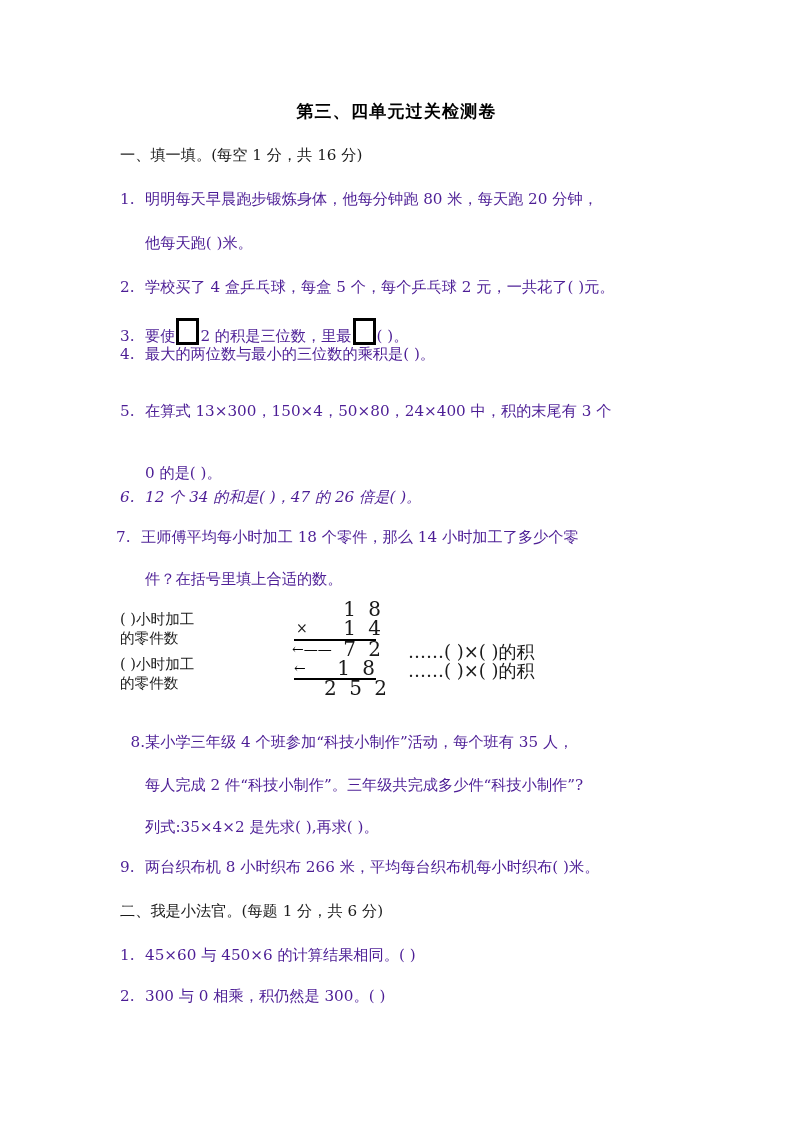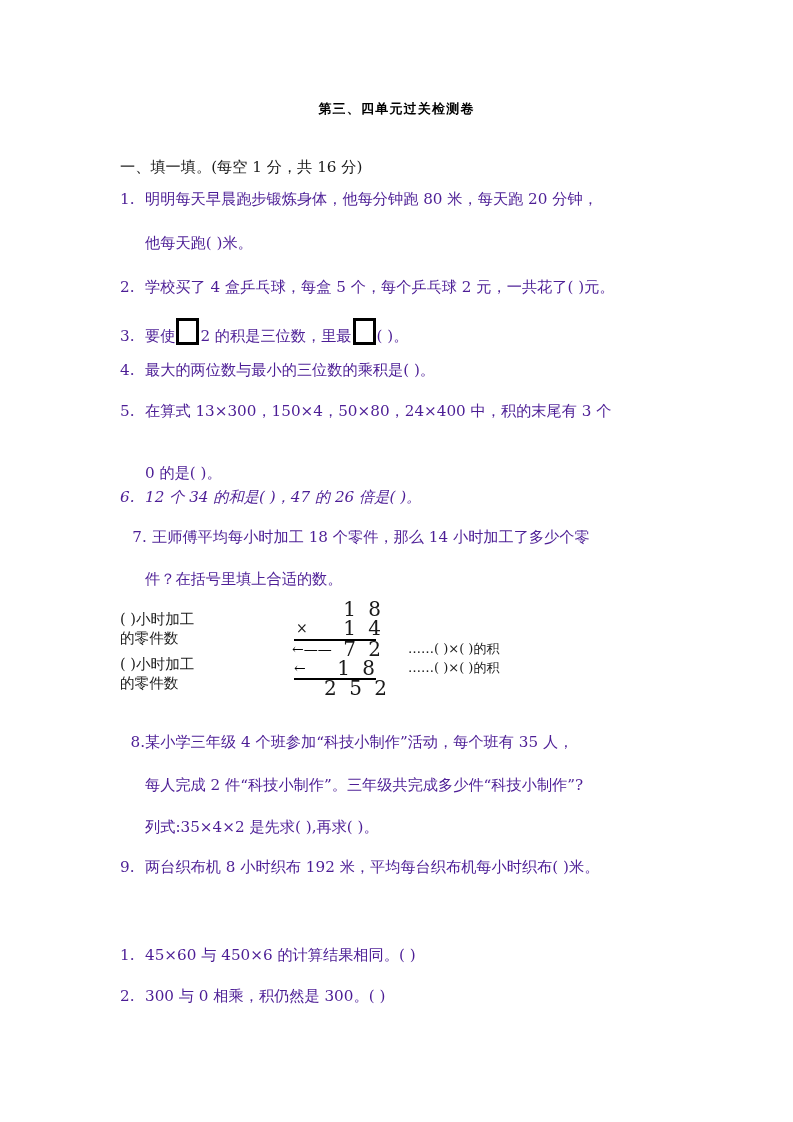--- a/index.html
+++ b/index.html
@@ -26,29 +26,29 @@
 
   
   .doc-title {
     position: absolute;
     left: 0;
     top: 100px;
     width: 793px;
     text-align: center;
     font-family: "DejaVu Sans", "Liberation Sans", sans-serif;
     font-weight: bold;
-    font-size: 13px;
+    font-size: 17px;
     letter-spacing: 1.2px;
     color: #000000;
   }
 
   .sec-head {
     font-size: 15.2px;
     line-height: 1.0;
-    margin: 12px 0 0 0;
+    margin: 0 0 0 0;
     white-space: nowrap;
     color: #1a1a1a;
   }
 
   .q {
     position: relative;
     font-size: 15.2px;
     color: #4c1d95;
   }
   .q-line {
@@ -137,21 +137,21 @@
     position: absolute;
     left: 6px;
     width: 82px;
     height: 0;
     border-top: 2.2px solid #000;
   }
   .vm-note {
     position: absolute;
     left: 288px;
     white-space: nowrap;
-    font-size: 13px;
+    font-size: 18px;
   }
 </style>
 </head>
 <body>
 
 <div class="page">
 
   <div class="doc-title">第三、四单元过关检测卷</div>
 
   <div class="sec-head" style="position:absolute; left:120px; top:148px;">一、填一填。(每空 1 分，共 16 分)</div>
@@ -172,21 +172,21 @@
       <span class="q-num">2.</span><span>学校买了 4 盒乒乓球，每盒 5 个，每个乒乓球 2 元，一共花了(      )元。</span>
     </div>
   </div>
 
   <div class="q" style="position:absolute; left:120px; top:318px;">
     <div class="q-line">
       <span class="q-num">3.</span><span>要使</span><span class="sqbox"></span><span>2 的积是三位数，里最</span><span class="sqbox"></span><span>(        )。</span>
     </div>
   </div>
 
-  <div class="q" style="position:absolute; left:120px; top:363px;">
+  <div class="q" style="position:absolute; left:120px; top:347px;">
     <div class="q-line">
       <span class="q-num">4.</span><span>最大的两位数与最小的三位数的乘积是(            )。</span>
     </div>
   </div>
 
   <div class="q" style="position:absolute; left:120px; top:404px;">
     <div class="q-line">
       <span class="q-num">5.</span><span>在算式 13×300，150×4，50×80，24×400 中，积的末尾有 3 个</span>
     </div>
   </div>
@@ -195,21 +195,21 @@
       <span class="indent"></span><span>0 的是(            )。</span>
     </div>
   </div>
 
   <div class="q" style="position:absolute; left:120px; top:490px;font-style:italic;">
     <div class="q-line">
       <span class="q-num">6.</span><span>12 个 34 的和是(        )，47 的 26 倍是(        )。</span>
     </div>
   </div>
 
-  <div class="q" style="position:absolute; left:127px; top:530px;text-align:center;">
+  <div class="q" style="position:absolute; left:116px; top:530px;">
     <div class="q-line">
       <span class="q-num">7.</span><span>王师傅平均每小时加工 18 个零件，那么 14 小时加工了多少个零</span>
     </div>
   </div>
   <div class="q" style="position:absolute; left:120px; top:572px;">
     <div class="q-line">
       <span class="indent"></span><span>件？在括号里填上合适的数。</span>
     </div>
   </div>
 
@@ -261,24 +261,25 @@
     </div>
   </div>
   <div class="q" style="position:absolute; left:120px; top:820px;">
     <div class="q-line">
       <span class="indent"></span><span>列式:35×4×2 是先求(                    ),再求(                        )。</span>
     </div>
   </div>
 
   <div class="q" style="position:absolute; left:120px; top:860px;">
     <div class="q-line">
-      <span class="q-num">9.</span><span>两台织布机 8 小时织布 192 米，平均每台织布机每小时织布(        )米。</span>
-    </div>
-  </div>
-
+      <span class="q-num">9.</span><span>两台织布机 8 小时织布 266 米，平均每台织布机每小时织布(        )米。</span>
+    </div>
+  </div>
+
+  <div class="sec-head" style="position:absolute; left:120px; top:904px;">二、我是小法官。(每题 1 分，共 6 分)</div>
 
   <div class="q" style="position:absolute; left:120px; top:948px;">
     <div class="q-line">
       <span class="q-num">1.</span><span>45×60 与 450×6 的计算结果相同。(        )</span>
     </div>
   </div>
 
   <div class="q" style="position:absolute; left:120px; top:989px;">
     <div class="q-line">
       <span class="q-num">2.</span><span>300 与 0 相乘，积仍然是 300。(        )</span>

